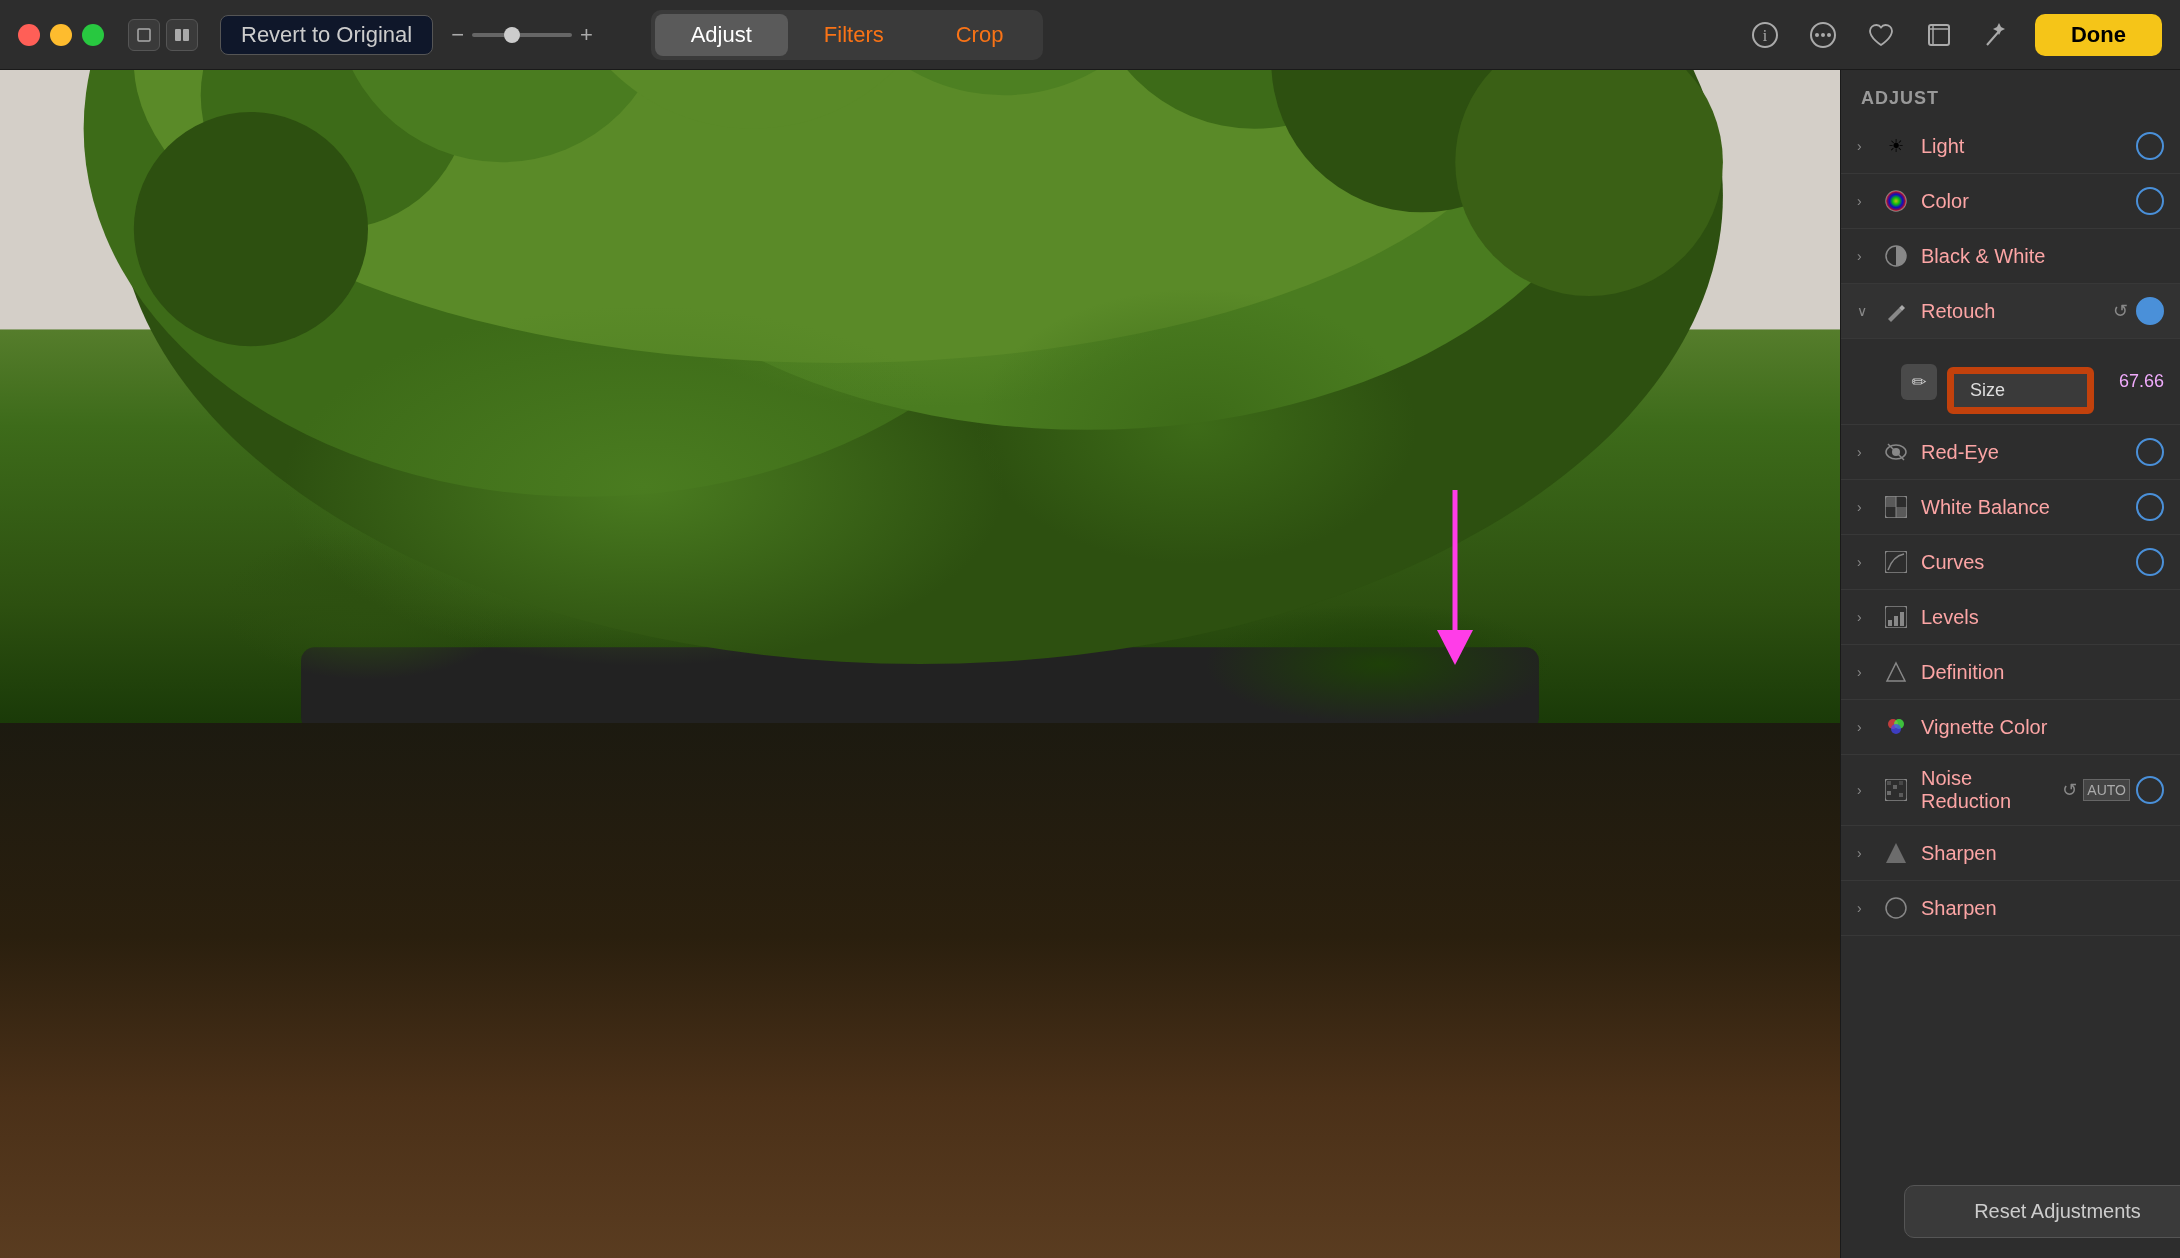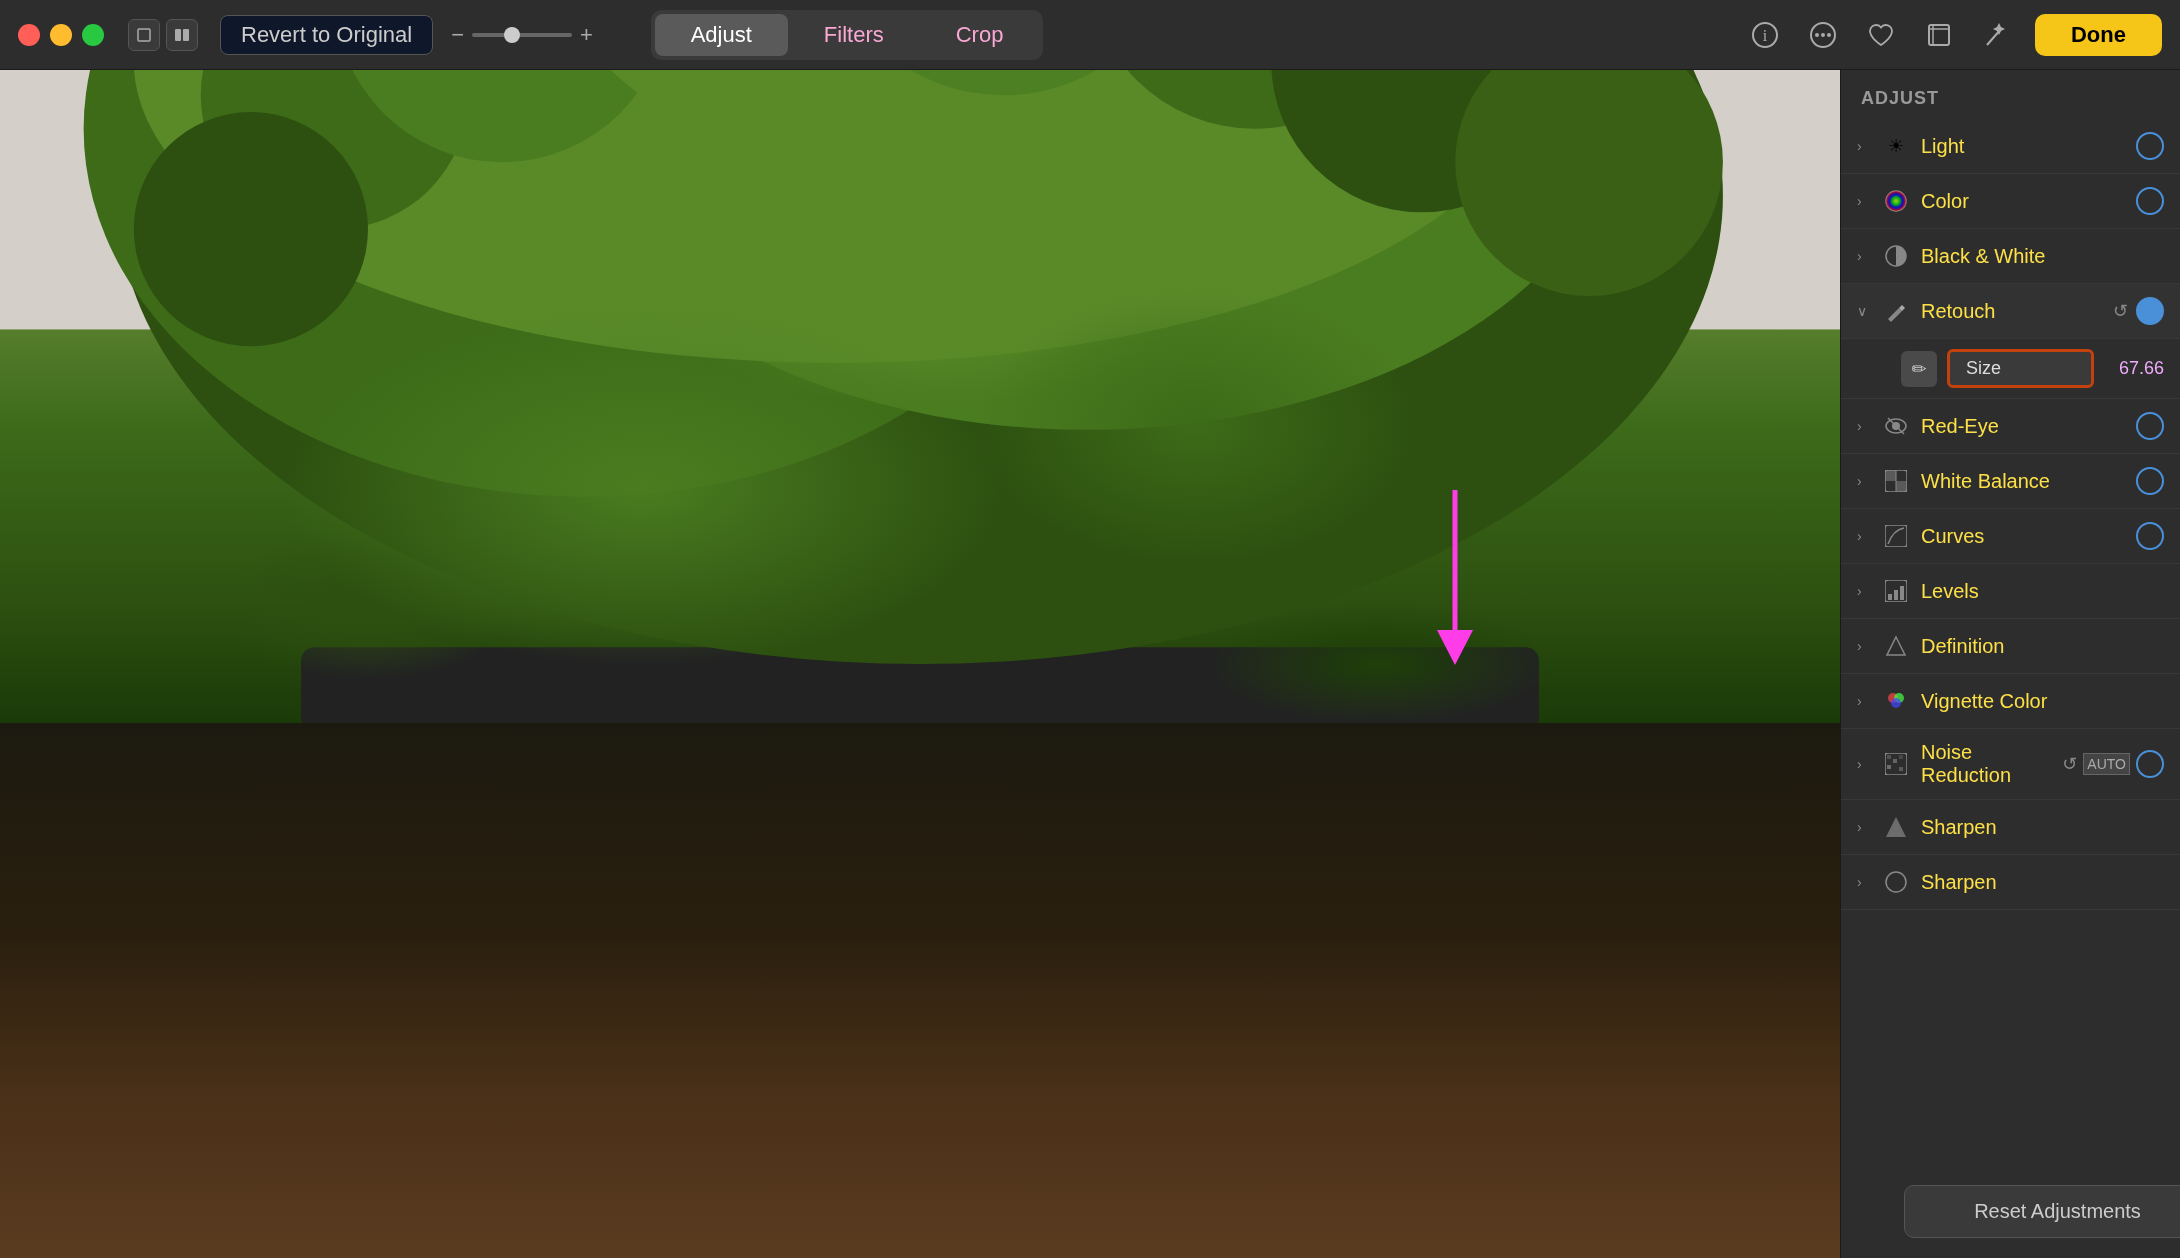--- a/index.html
+++ b/index.html
@@ -109,21 +109,21 @@
       background: #3a3a3a;
       border-radius: 10px;
       padding: 4px;
       transform: translateX(-200px);
     }
 
     .tab-btn {
       padding: 8px 36px;
       border-radius: 8px;
       font-size: 22px;
-      color: #f9a8d4;
+      color: #f97316;
       cursor: pointer;
       background: transparent;
       border: none;
     }
     .tab-btn.active {
       background: #5a5a5a;
       color: #fff;
     }
 
     .titlebar-actions {
@@ -255,21 +255,21 @@
       height: 30px;
       display: flex;
       align-items: center;
       justify-content: center;
       margin-right: 10px;
       flex-shrink: 0;
       font-size: 18px;
     }
 
     .item-label {
-      color: #fde047;
+      color: #fca5a5;
       font-size: 20px;
       flex: 1;
     }
 
     .item-actions {
       display: flex;
       align-items: center;
       gap: 8px;
     }
 
@@ -309,26 +309,27 @@
       display: flex;
       align-items: center;
       justify-content: center;
       cursor: pointer;
       font-size: 18px;
       color: #ccc;
     }
 
     .size-label-box {
       background: #3a3a3a;
-      border: 3px solid #c2410c;
+      border: 7px solid #c2410c;
       border-radius: 6px;
       padding: 6px 16px;
       color: #ddd;
       font-size: 18px;
       flex: 1;
+      margin-top: 18px;
     }
 
     .size-value {
       color: #f0abfc;
       font-size: 18px;
       min-width: 60px;
       text-align: right;
     }
 
     

